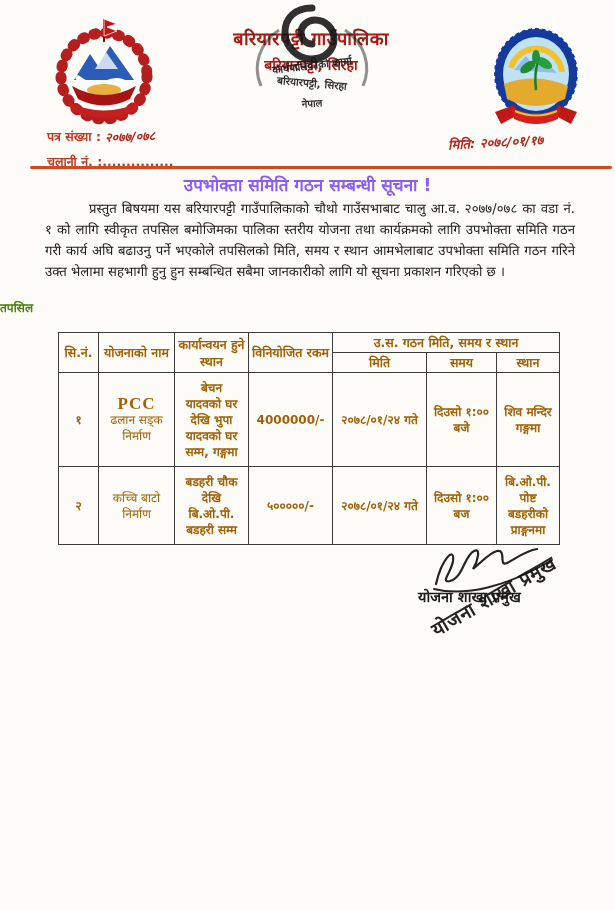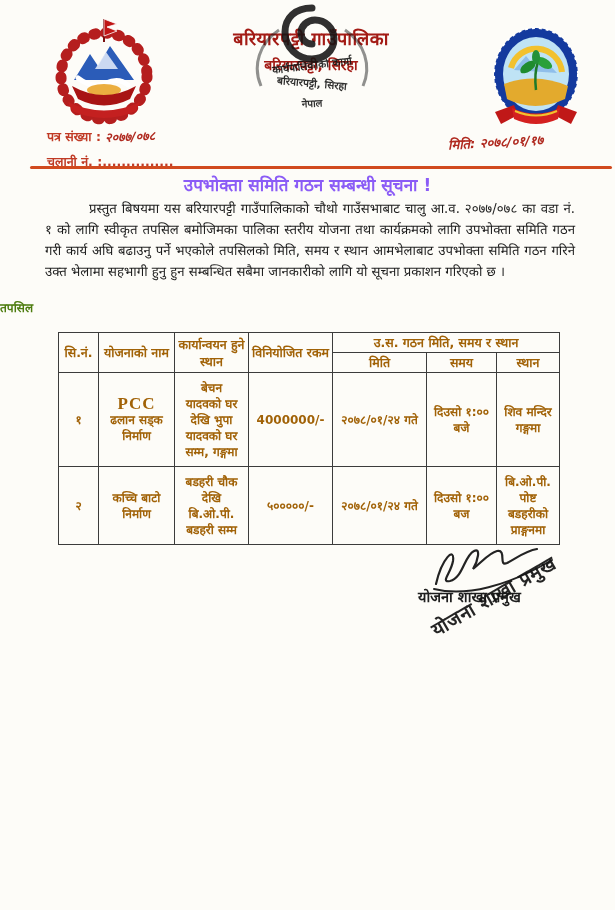--- a/index.html
+++ b/index.html
@@ -51,21 +51,21 @@
   table.schedule { position:absolute; left:58px; top:320px; width:501px;
                    border-collapse:collapse; font-size:12px; color:#a16207; table-layout:fixed;margin-top:12px; }
   .schedule th, .schedule td { border:1.5px solid #3c3c3c; text-align:center;
                                vertical-align:middle; padding:2px 7px; }
   .schedule thead th { font-weight:bold; font-size:12.5px; height:20px; padding:1px 2px; }
   .schedule .r1 td { height:94px; }
   .schedule .r2 td { height:78px; }
   .schedule td { font-weight:bold; line-height:16px; }
   .plan-latin { display:block; font-family:"Liberation Serif", serif;
                 font-size:17px; font-weight:bold; letter-spacing:1px; }
-  .plan-nep   { display:block; font-weight:bold; }
+  .plan-nep   { display:block; font-weight:normal; }
 
   
   .sig-scribble { position:absolute; left:428px; top:540px; width:130px; height:58px; }
   .sig-role  { position:absolute; left:418px; top:586px; font-size:14.5px; font-weight:bold; color:#1e1e1e; }
   .sig-stamp { position:absolute; left:433px; top:618px; font-size:19px; font-weight:bold;
                color:#141414; white-space:nowrap; letter-spacing:.5px;
                transform:rotate(-30deg); transform-origin:left center; opacity:.93; }
 </style>
 </head>
 <body>

